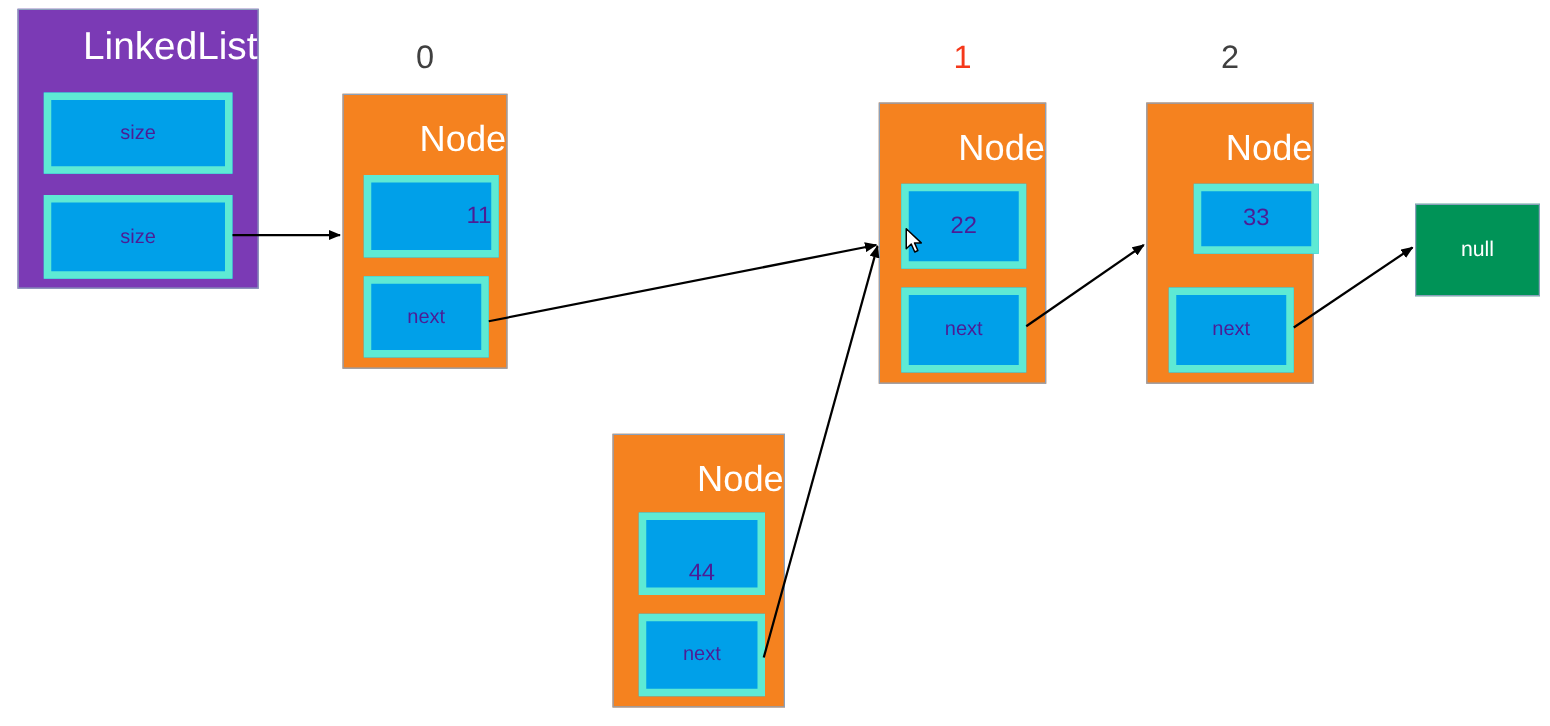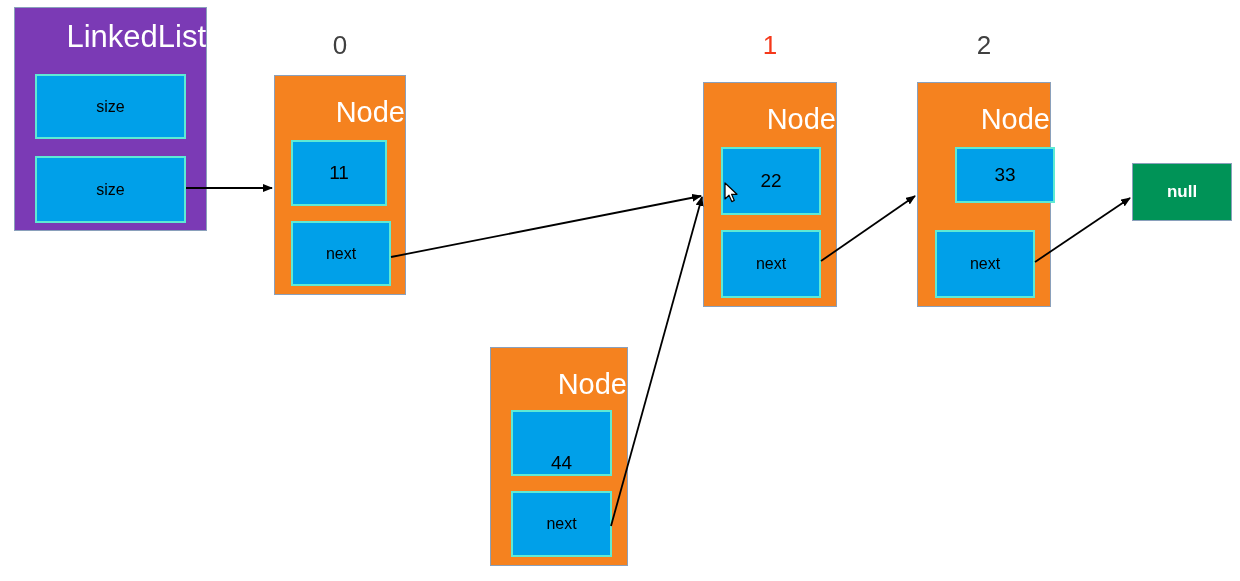--- a/index.html
+++ b/index.html
@@ -31,25 +31,25 @@
   .nullbox{
     background:#009357;
     display:flex;
     align-items:center;
     justify-content:center;
   }
   .field{            
     position:absolute;
     box-sizing:border-box;
     background:#00A0E9;
-    border:2px solid #5eead4;
+    border:6px solid #5eead4;
     display:flex;
     align-items:center;
     justify-content:center;
-    color:#000000;
+    color:#4c1d95;
   }
   .title{
     position:absolute;
     left:0;right:0;
     text-align:right;
     color:#ffffff;
     line-height:1;
     white-space:nowrap;
   }
   .owner-title{ font-size:31px; top:13px; letter-spacing:0px;}
@@ -95,21 +95,21 @@
     <div class="field" style="left:20px; top:66px; width:151px; height:65px;">
       <span class="field-label">size</span>
     </div>
     <div class="field" style="left:20px; top:148px; width:151px; height:67px;">
       <span class="field-label">size</span>
     </div>
   </div>
 
   <div class="box node" style="left:274px; top:75px; width:132px; height:220px;">
     <div class="title node-title">Node</div>
-    <div class="field" style="left:16px; top:64px; width:96px; height:66px;">
+    <div class="field" style="left:16px; top:64px; width:108px; height:66px;justify-content:flex-end;">
       <span class="field-value">11</span>
     </div>
     <div class="field" style="left:16px; top:145px; width:100px; height:65px;">
       <span class="field-label">next</span>
     </div>
   </div>
 
   <div class="box node" style="left:703px; top:82px; width:134px; height:225px;">
     <div class="title node-title">Node</div>
     <div class="field" style="left:17px; top:64px; width:100px; height:68px;">
@@ -133,21 +133,21 @@
   <div class="box node" style="left:490px; top:347px; width:138px; height:219px;">
     <div class="title node-title">Node</div>
     <div class="field" style="left:20px; top:62px; width:101px; height:66px;align-items:flex-end;">
       <span class="field-value">44</span>
     </div>
     <div class="field" style="left:20px; top:143px; width:101px; height:66px;">
       <span class="field-label">next</span>
     </div>
   </div>
 
-  <div class="box nullbox" style="left:1132px; top:163px; width:100px; height:58px;font-weight:bold;">
+  <div class="box nullbox" style="left:1132px; top:163px; width:100px; height:74px;">
     <span class="null-label">null</span>
   </div>
 
   <svg id="arrows" viewBox="0 0 1240 581" xmlns="http://www.w3.org/2000/svg">
     <defs>
       <marker id="ah" markerWidth="10" markerHeight="8" refX="9" refY="4" orient="auto" markerUnits="userSpaceOnUse">
         <path d="M0,0 L10,4 L0,8 z" fill="#000000"></path>
       </marker>
     </defs>
 

